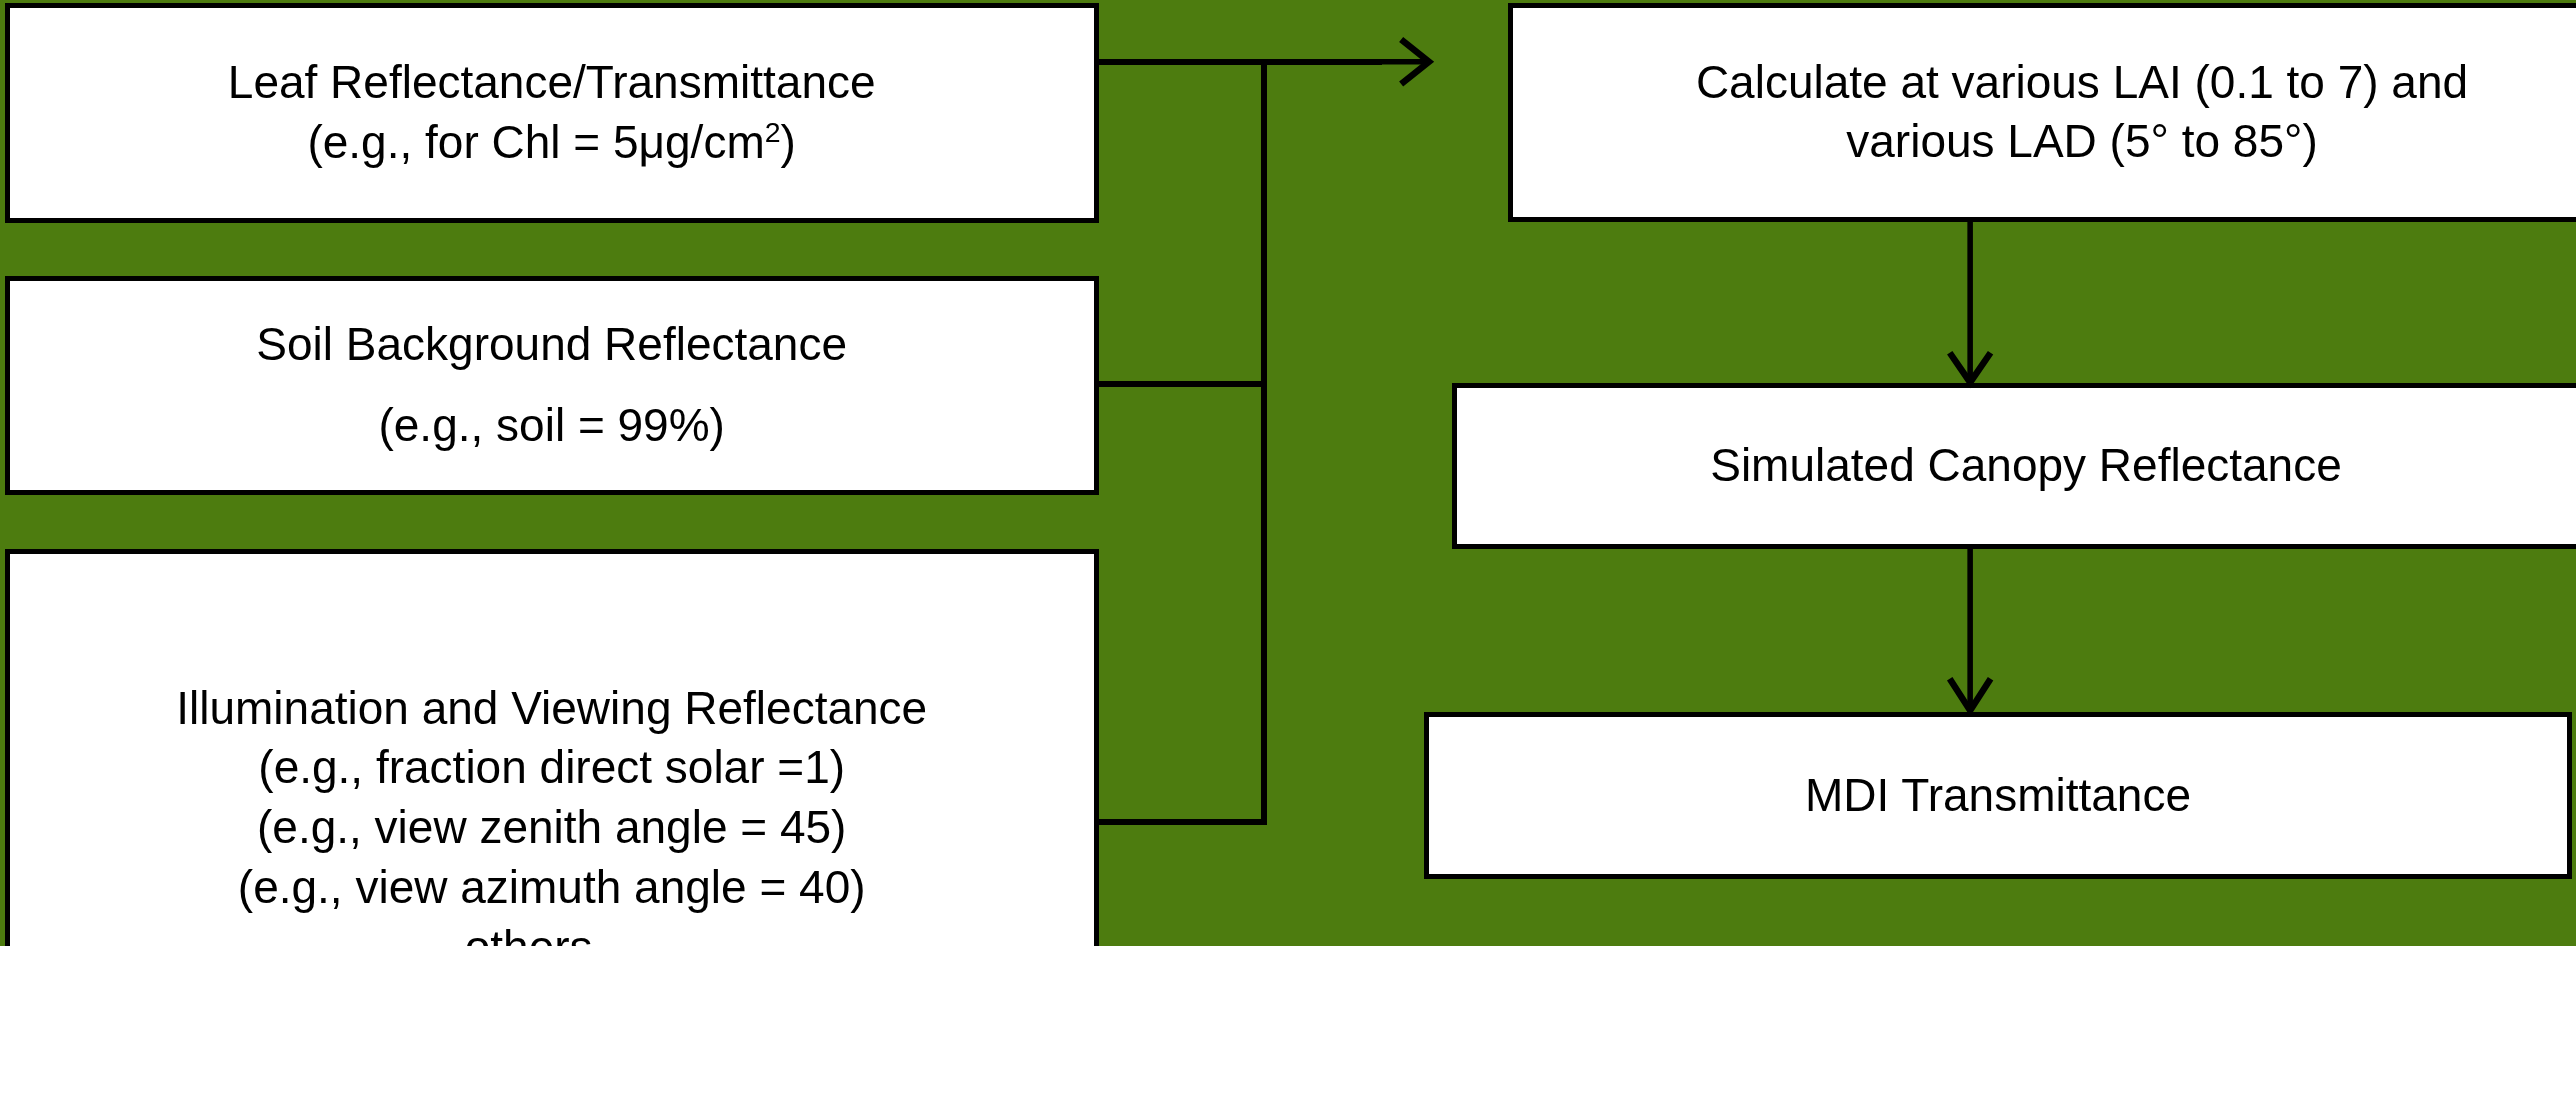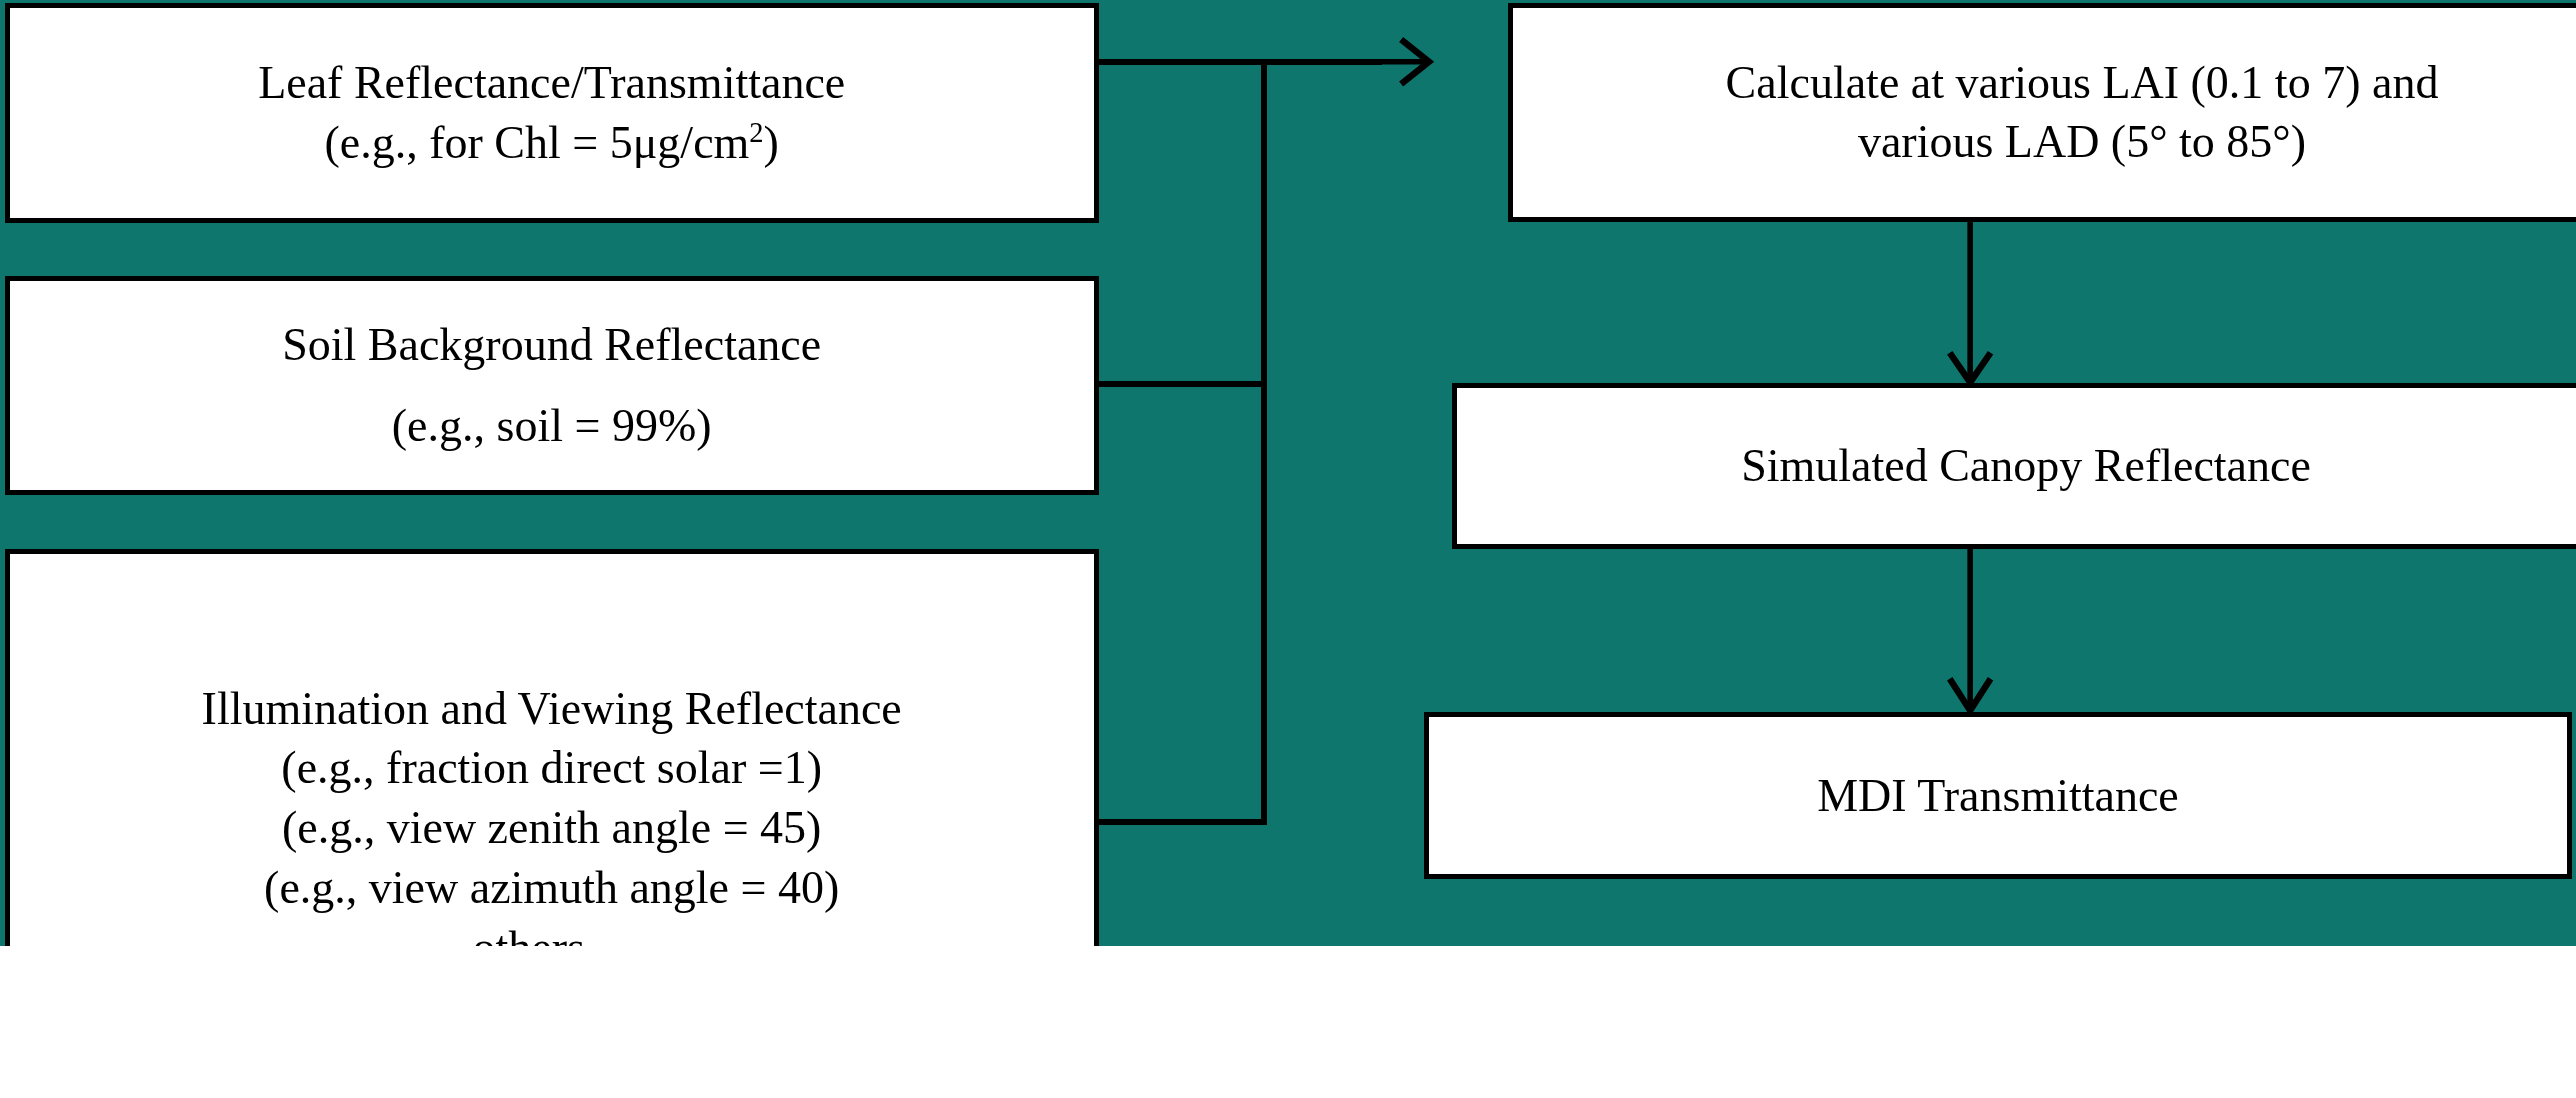--- a/index.html
+++ b/index.html
@@ -4,23 +4,23 @@
 <style>
   html, body {
     margin: 0;
     padding: 0;
     background: #ffffff;
   }
   #canvas {
     position: relative;
     width: 2576px;
     height: 946px;
-    background: #0f766e;
+    background: #4d7c0f;
     overflow: hidden;
-    font-family: Liberation Serif, serif;
+    font-family: Liberation Sans, sans-serif;
     color: #000000;
   }
   .node {
     position: absolute;
     box-sizing: border-box;
     background: #ffffff;
     border: 5.6px solid #000000;
     display: flex;
     align-items: center;
     justify-content: center;

